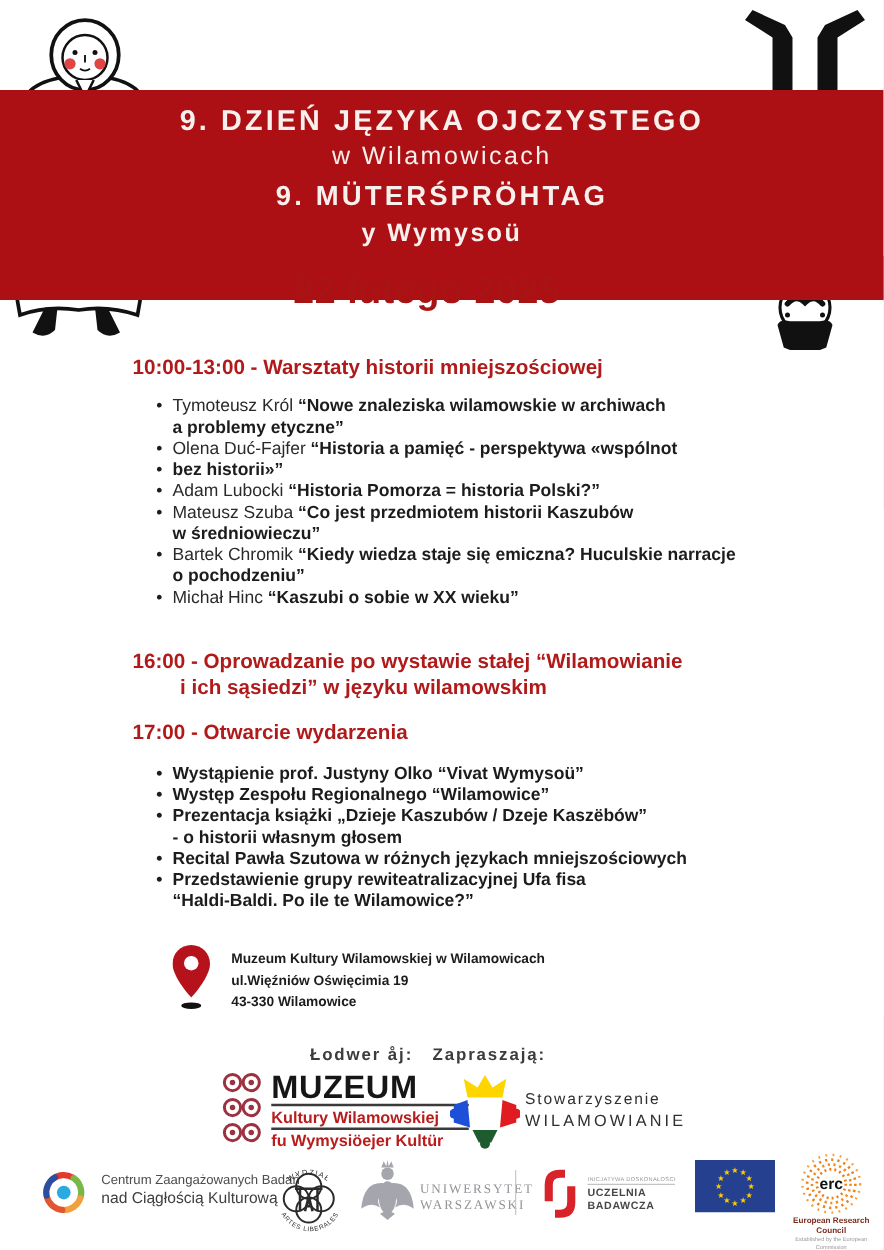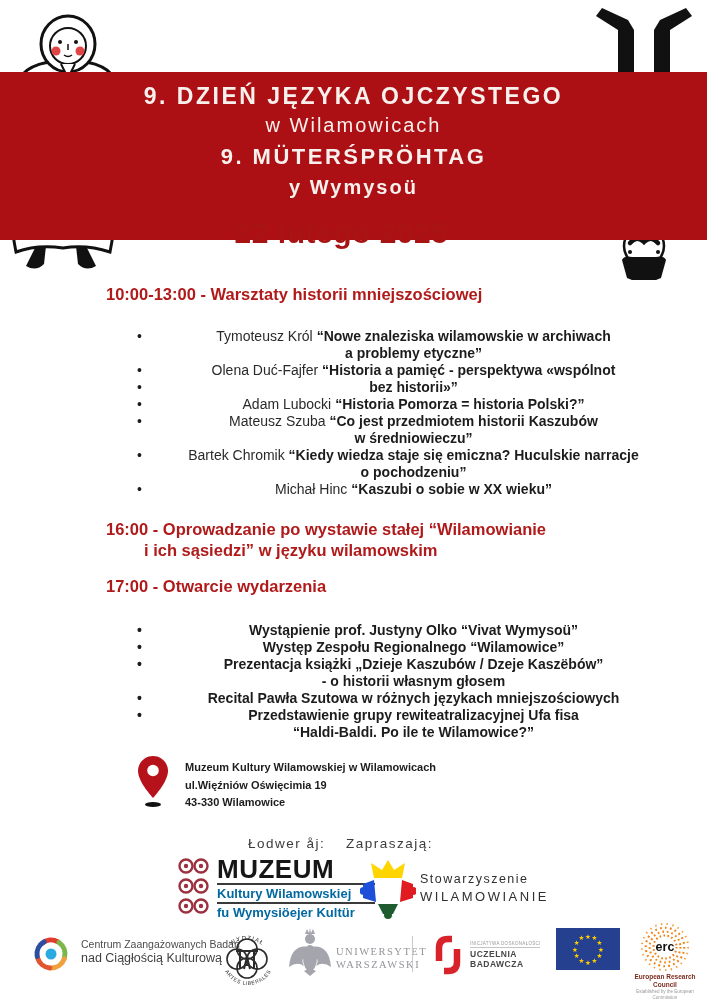--- a/index.html
+++ b/index.html
@@ -12,37 +12,37 @@
   .banner .l1{margin-top:9px;font-size:23px;font-weight:bold;letter-spacing:2.5px;line-height:30px;}
   .banner .l2{font-size:20px;font-weight:normal;letter-spacing:2px;line-height:29px;}
   .banner .l3{font-size:22px;font-weight:bold;letter-spacing:2.5px;line-height:33px;}
   .banner .l4{font-size:20px;font-weight:bold;letter-spacing:2px;line-height:29px;}
 
   .date{top:216px;left:0;width:683px;text-align:center;font-size:30px;font-weight:bold;color:#a81313;letter-spacing:.5px;z-index:3;}
 
   .sec-heading{left:106px;width:540px;font-size:16.5px;font-weight:bold;color:#b11a1a;line-height:21px;z-index:3;}
   .indent2{padding-left:38px;}
 
-  ul.bullets{left:125px;width:540px;margin:12px;padding:0;list-style:none;z-index:3;text-align:center;}
+  ul.bullets{left:125px;width:540px;margin:0;padding:0;list-style:none;z-index:3;}
   ul.bullets li{position:relative;padding-left:13px;font-size:14px;line-height:17px;color:#1c1c1c;}
   ul.bullets li::before{content:"•";position:absolute;left:0;top:0;font-size:14px;color:#1c1c1c;}
   .speaker{white-space:pre-line;color:#2a2a2a;}
   .talk{white-space:pre-line;font-weight:bold;}
   ul.bullets.allbold li{font-weight:bold;}
 
   .venue-text{left:185px;top:759px;font-size:11px;font-weight:bold;line-height:17.5px;color:#1c1c1c;z-index:3;}
 
-  .invite{top:836px;font-size:13.5px;letter-spacing:1.5px;color:#3c3c3c;z-index:3;}
+  .invite{top:836px;font-size:13.5px;letter-spacing:1.5px;color:#3c3c3c;z-index:3;font-weight:bold;}
 
   
   .museum{left:176px;top:856px;display:flex;gap:7px;z-index:3;}
   .museum .txt{width:158px;}
   .museum .title{font-size:26px;line-height:26px;font-weight:bold;color:#161616;letter-spacing:.5px;}
   .museum .rule{border-top:2px solid #3a3a3a;margin:1px 0;}
-  .museum .sub{font-size:13px;line-height:15px;font-weight:bold;color:#0369a1;}
+  .museum .sub{font-size:13px;line-height:15px;font-weight:bold;color:#b91c1c;}
 
   .assoc-text{left:420px;top:871px;z-index:3;color:#2f2f2f;}
   .assoc-text .a1{font-size:12.5px;letter-spacing:1.5px;line-height:17px;}
   .assoc-text .a2{font-size:13px;letter-spacing:2.5px;line-height:17px;}
 
   .cbc-text{left:81px;top:938px;z-index:3;}
   .cbc-text .c1{font-size:10.5px;color:#4c4c4c;line-height:13px;}
   .cbc-text .c2{font-size:12.5px;color:#3f3f3f;line-height:15px;}
 
   .uw-text{left:336px;top:945px;z-index:3;font-family:"Liberation Serif",serif;font-size:10.5px;letter-spacing:1.5px;color:#94949a;line-height:13px;}

